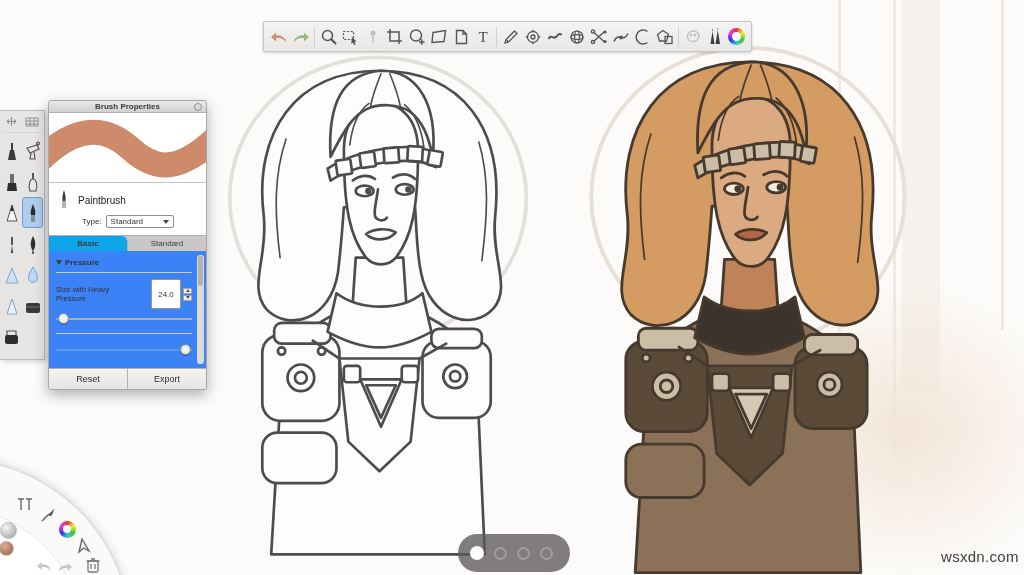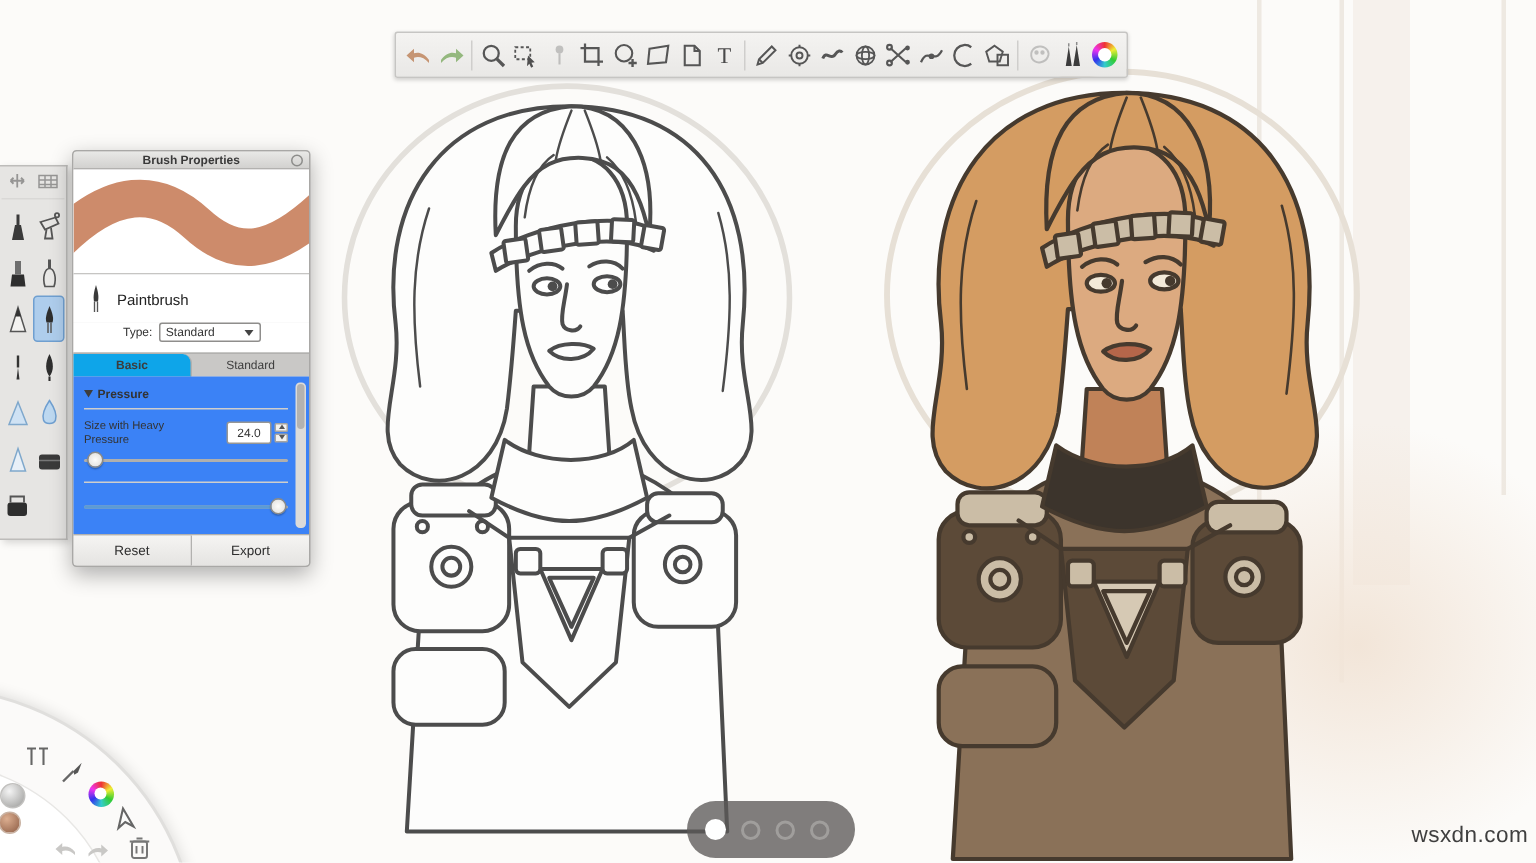--- a/index.html
+++ b/index.html
@@ -59,21 +59,21 @@
   .bp-tabs { display:flex; background:#c9c8c6; border-top:1px solid #b2b1af; }
   .bp-tab { flex:1; text-align:center; padding:3px 0; color:#3c3c3c; }
   .bp-tab.active { background:#0ea5e9; border-right:1px solid #b2b1af; border-radius:0 6px 0 0; font-weight:bold; }
   .bp-body { position:relative; background:#3b82f6; padding:4px 14px 4px 7px; }
   .bp-section { font-weight:bold; padding:3px 0 5px 0; border-bottom:1px solid #cfcecc; display:flex; align-items:center; gap:3px; }
   .tri-down { width:0; height:0; border-left:3.5px solid transparent; border-right:3.5px solid transparent; border-top:5px solid #3d3d3d; }
   .bp-group { padding:6px 0 8px 0; border-bottom:1px solid #cfcecc; }
   .bp-grouprow { display:flex; align-items:center; justify-content:space-between;gap:36px; }
   .bp-label { font-size:7.5px; color:#333; width:86px; line-height:1.2; }
   .bp-valwrap { display:flex; align-items:center; gap:2px; }
-  .bp-valbox { width:30px; height:15px; background:#fff; border:1px solid #969694; border-radius:2px;
+  .bp-valbox { width:30px; height:30px; background:#fff; border:1px solid #969694; border-radius:2px;
                display:flex; align-items:center; justify-content:center; font-size:8px; }
   .spinner { display:flex; flex-direction:column; gap:1px; }
   .spin { width:9px; height:6px; background:#f2f1ef; border:1px solid #a5a4a2; border-radius:1px;
           display:flex; align-items:center; justify-content:center; }
   .spin .u { width:0;height:0;border-left:2.5px solid transparent;border-right:2.5px solid transparent;border-bottom:3px solid #555; }
   .spin .d { width:0;height:0;border-left:2.5px solid transparent;border-right:2.5px solid transparent;border-top:3px solid #555; }
   .bp-slider { position:relative; height:12px; margin-top:4px; }
   .bp-track { position:absolute; left:0; right:0; top:5px; height:2px; background:#b0afad; border-radius:1px; }
   .bp-fill  { position:absolute; left:0; top:5px; height:2px; background:var(--accent-blue); border-radius:1px; }
   .bp-thumb { position:absolute; top:0; width:11px; height:11px; margin-left:-5px; border-radius:50%;

